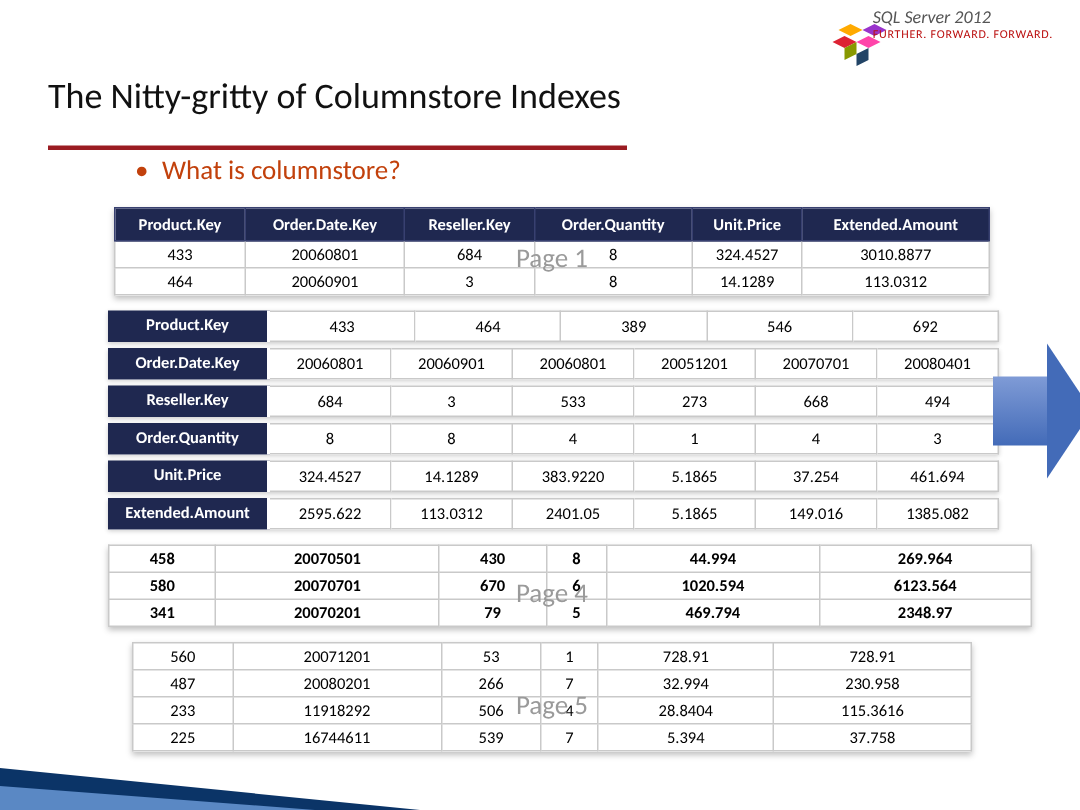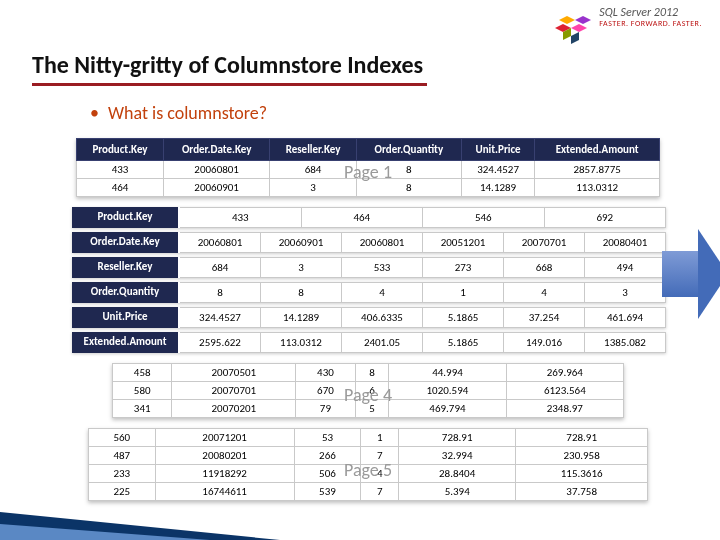--- a/index.html
+++ b/index.html
@@ -28,24 +28,24 @@
     top: 10px;
     right: 125px;
     width: 50px;
     height: 38px;
   }
   .title {
     position: absolute;
     top: 50px;
     left: 32px;
     font-size: 24px;
-    font-weight: 700;
+    font-weight: 400;
     color: #111;
     border-bottom: 3px solid #9a1c22;
-    padding-bottom: 4px;
+    padding-bottom: 18px;
     padding-right: 4px;
   }
   .bullet {
     position: absolute;
     top: 102px;
     left: 108px;
     font-size: 18px;
     color: #c2410c;
   }
   .bullet::before {
@@ -168,21 +168,21 @@
       <polygon points="18,22 26,18 26,26 18,30" fill="#890"></polygon>
       <polygon points="26,26 34,22 34,30 26,34" fill="#246"></polygon>
       <polygon points="14,10 22,6 30,10 22,14" fill="#fa0"></polygon>
       <polygon points="30,10 38,6 46,10 38,14" fill="#93c"></polygon>
     </g>
   </svg>
 </div>
 
 <div class="branding">
   <div class="brand-main">SQL Server 2012</div>
-  <div class="brand-sub">FASTER. FORWARD. FASTER.</div>
+  <div class="brand-sub">FURTHER. FORWARD. FORWARD.</div>
 </div>
 
 <div class="title">The Nitty-gritty of Columnstore Indexes</div>
 
 <div class="bullet">What is columnstore?</div>
 
 <div class="figure">
 
   <div class="panel">
     <table class="row-table">
@@ -194,21 +194,21 @@
         <td>Order.Quantity</td>
         <td>Unit.Price</td>
         <td>Extended.Amount</td>
       </tr>
       <tr>
         <td>433</td>
         <td>20060801</td>
         <td>684</td>
         <td>8</td>
         <td>324.4527</td>
-        <td>2857.8775</td>
+        <td>3010.8877</td>
       </tr>
       <tr>
         <td>464</td>
         <td>20060901</td>
         <td>3</td>
         <td>8</td>
         <td>14.1289</td>
         <td>113.0312</td>
       </tr>
     </tbody>
@@ -218,20 +218,21 @@
 
   <div class="col-panel">
     <div class="arrow">
       <div class="body"></div>
       <div class="head"></div>
     </div>
     <div class="col-row">
       <div class="lab">Product.Key</div>
       <div class="cell">433</div>
       <div class="cell">464</div>
+      <div class="cell">389</div>
       <div class="cell">546</div>
       <div class="cell">692</div>
     </div>
     <div class="col-row">
       <div class="lab">Order.Date.Key</div>
       <div class="cell">20060801</div>
       <div class="cell">20060901</div>
       <div class="cell">20060801</div>
       <div class="cell">20051201</div>
       <div class="cell">20070701</div>
@@ -252,38 +253,38 @@
       <div class="cell">8</div>
       <div class="cell">4</div>
       <div class="cell">1</div>
       <div class="cell">4</div>
       <div class="cell">3</div>
     </div>
     <div class="col-row">
       <div class="lab">Unit.Price</div>
       <div class="cell">324.4527</div>
       <div class="cell">14.1289</div>
-      <div class="cell">406.6335</div>
+      <div class="cell">383.9220</div>
       <div class="cell">5.1865</div>
       <div class="cell">37.254</div>
       <div class="cell">461.694</div>
     </div>
     <div class="col-row">
       <div class="lab">Extended.Amount</div>
       <div class="cell">2595.622</div>
       <div class="cell">113.0312</div>
       <div class="cell">2401.05</div>
       <div class="cell">5.1865</div>
       <div class="cell">149.016</div>
       <div class="cell">1385.082</div>
     </div>
   </div>
 
   <div class="panel">
-    <table class="row-table" style="width:512px;">
+    <table class="row-table" style="width:616px;font-weight:bold;">
       <tbody>
           <tr>
         <td>458</td>
         <td>20070501</td>
         <td>430</td>
         <td>8</td>
         <td>44.994</td>
         <td>269.964</td>
       </tr>
       <tr>

